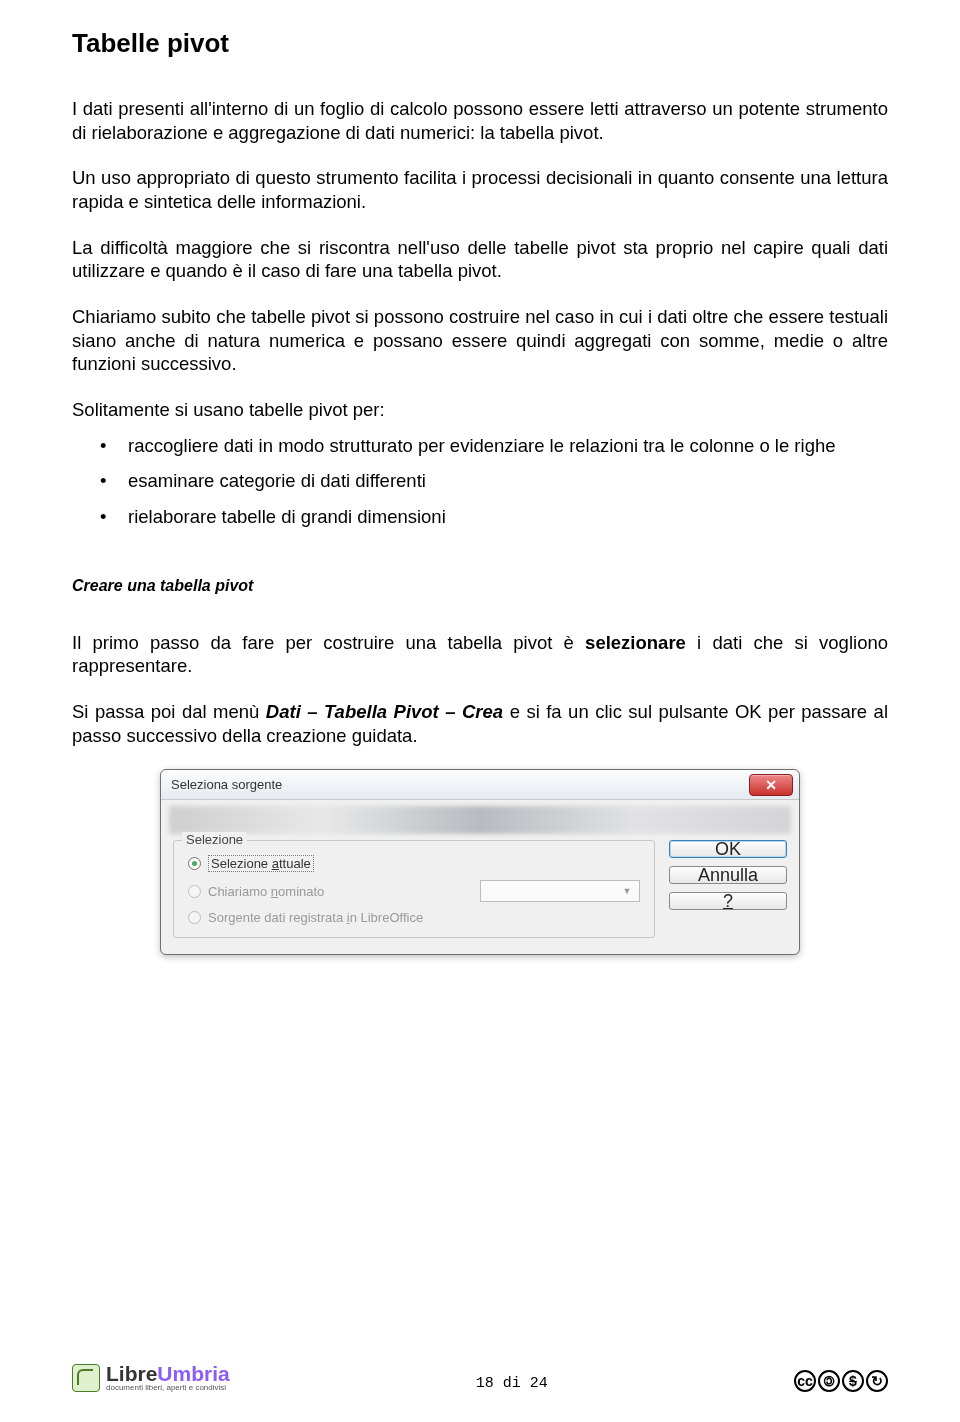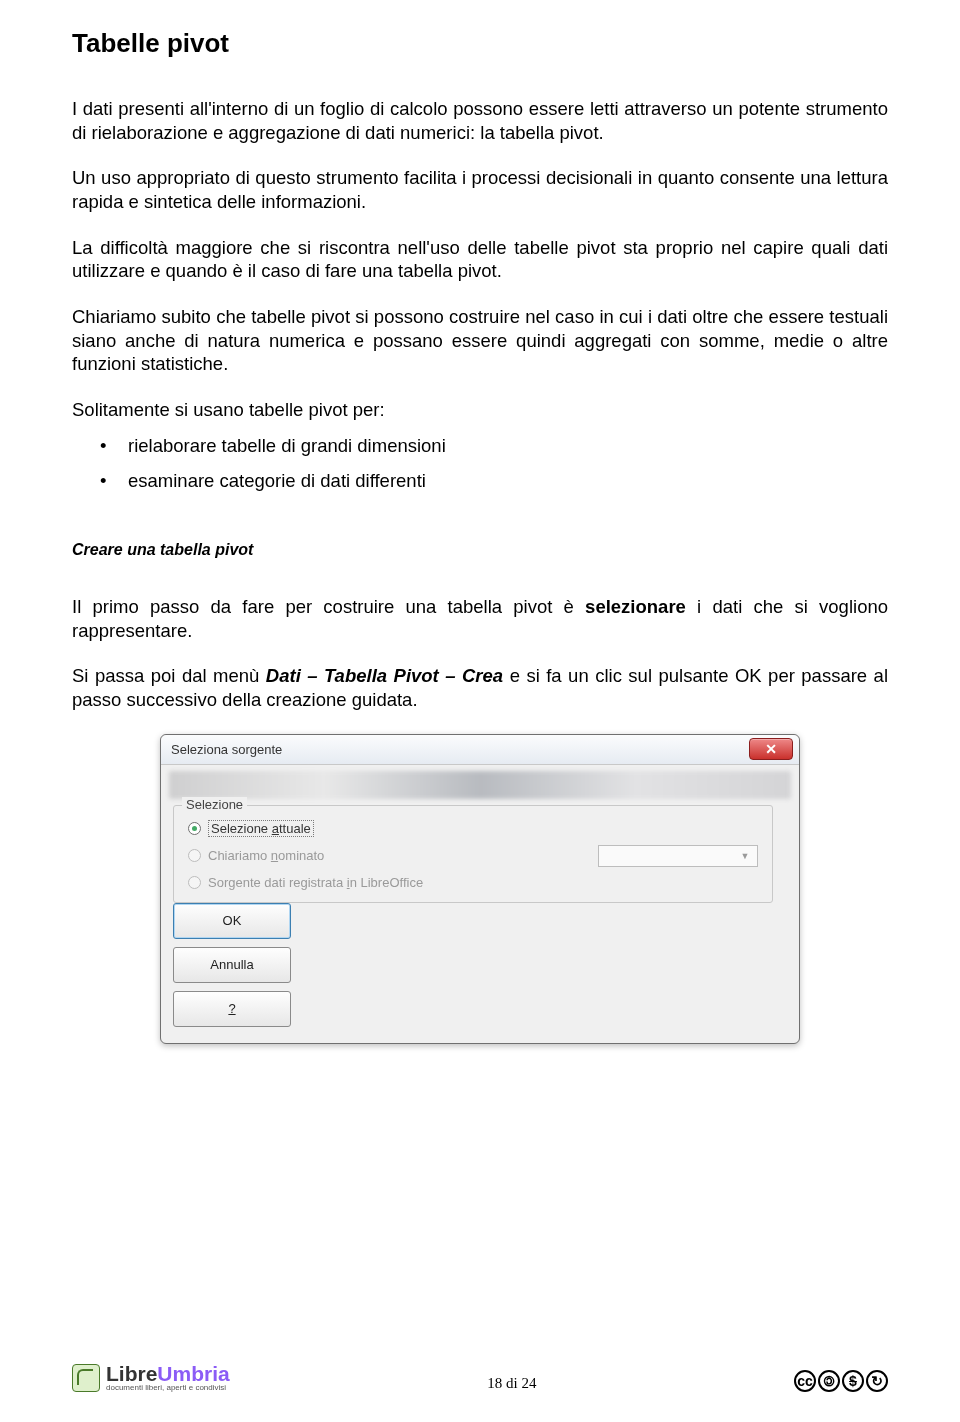--- a/index.html
+++ b/index.html
@@ -95,21 +95,20 @@
   .blur-strip {
     height: 28px;
     margin: 6px 8px 0 8px;
     background: linear-gradient(90deg,#cfcfd0,#e8e8e8,#b8bbc0,#e2e2e4,#d4d4d6);
     filter: blur(2px);
     border-radius: 2px;
   }
   .dialog-body {
     display: flex;
     padding: 6px 12px 16px 12px;
-    flex-direction: column;
   }
   .fieldset {
     flex: 1;
     border: 1px solid #c8c8c8;
     border-radius: 3px;
     margin-right: 14px;
     position: relative;
     padding: 14px 14px 12px 14px;
   }
   .fieldset-legend {
@@ -163,25 +162,25 @@
     display:flex;align-items:center;justify-content:center;
     font-size: 9px;
   }
   .btn-col {
     width: 118px;
     display: flex;
     flex-direction: column;
     gap: 8px;
   }
   .winbtn {
-    height: 36px;
+    height: 18px;
     border: 1px solid #8a8a8a;
     border-radius: 3px;
     background: linear-gradient(#fefefe,#e7e7e7);
-    font-size: 13px;
+    font-size: 18px;
     color: #222;
     display: flex;
     align-items: center;
     justify-content: center;
   }
   .winbtn.default {
     border: 1px solid #3c7fb1;
     box-shadow: 0 0 0 1px #b0d6f2 inset;
   }
 
@@ -211,21 +210,21 @@
     content:"";
     position:absolute; inset:4px 6px 6px 4px;
     border:2px solid #4a7a2a;
     border-right:none; border-bottom:none;
     border-radius: 6px 0 0 0;
   }
   .logo-text { line-height: 1; }
   .logo-word { font-family: Verdana, sans-serif; font-size: 21px; color:#333; font-weight:bold; }
   .logo-word .green { color: #8b5cf6; }
   .logo-sub { font-size: 8px; color:#555; }
-  .pagenum { font-size: 15px; color:#000; font-family: Liberation Serif, serif; }
+  .pagenum { font-size: 15px; color:#000; font-family: Liberation Mono, monospace; }
   .cc {
     display:flex; gap:2px; align-items:center;
     font-family: Arial, sans-serif;
   }
   .cc-badge {
     width: 22px; height: 22px;
     border: 2px solid #000;
     border-radius: 50%;
     display:flex; align-items:center; justify-content:center;
     font-size: 14px; font-weight:bold;
@@ -233,26 +232,27 @@
   }
 </style>
 </head>
 <body>
 
 <h1>Tabelle pivot</h1>
 
 <p>I dati presenti all'interno di un foglio di calcolo possono essere letti attraverso un potente strumento di rielaborazione e aggregazione di dati numerici: la tabella pivot.</p>
 <p>Un uso appropriato di questo strumento facilita i processi decisionali in quanto consente una lettura rapida e sintetica delle informazioni.</p>
 <p>La difficoltà maggiore che si riscontra nell'uso delle tabelle pivot sta proprio nel capire quali dati utilizzare e quando è il caso di fare una tabella pivot.</p>
-<p>Chiariamo subito che tabelle pivot si possono costruire nel caso in cui i dati oltre che essere testuali siano anche di natura numerica e possano essere quindi aggregati con somme, medie o altre funzioni statistiche.</p>
+<p>Chiariamo subito che tabelle pivot si possono costruire nel caso in cui i dati oltre che essere testuali siano anche di natura numerica e possano essere quindi aggregati con somme, medie o altre funzioni successivo.</p>
 
 <p style="margin-bottom:12px;">Solitamente si usano tabelle pivot per:</p>
 <ul>
+  <li>raccogliere dati in modo strutturato per evidenziare le relazioni tra le colonne o le righe</li>
+  <li>esaminare categorie di dati differenti</li>
   <li>rielaborare tabelle di grandi dimensioni</li>
-  <li>esaminare categorie di dati differenti</li>
 </ul>
 
 <h2>Creare una tabella pivot</h2>
 
 <p>
   <span>Il primo passo da fare per costruire una tabella pivot è </span><span class="bold">selezionare</span><span> i dati che si vogliono rappresentare.</span>
 </p>
 
 <p>
   <span>Si passa poi dal menù </span><span class="bolditalic">Dati – Tabella Pivot – Crea</span><span> e si fa un clic sul pulsante OK per passare al passo successivo della creazione guidata.</span>

